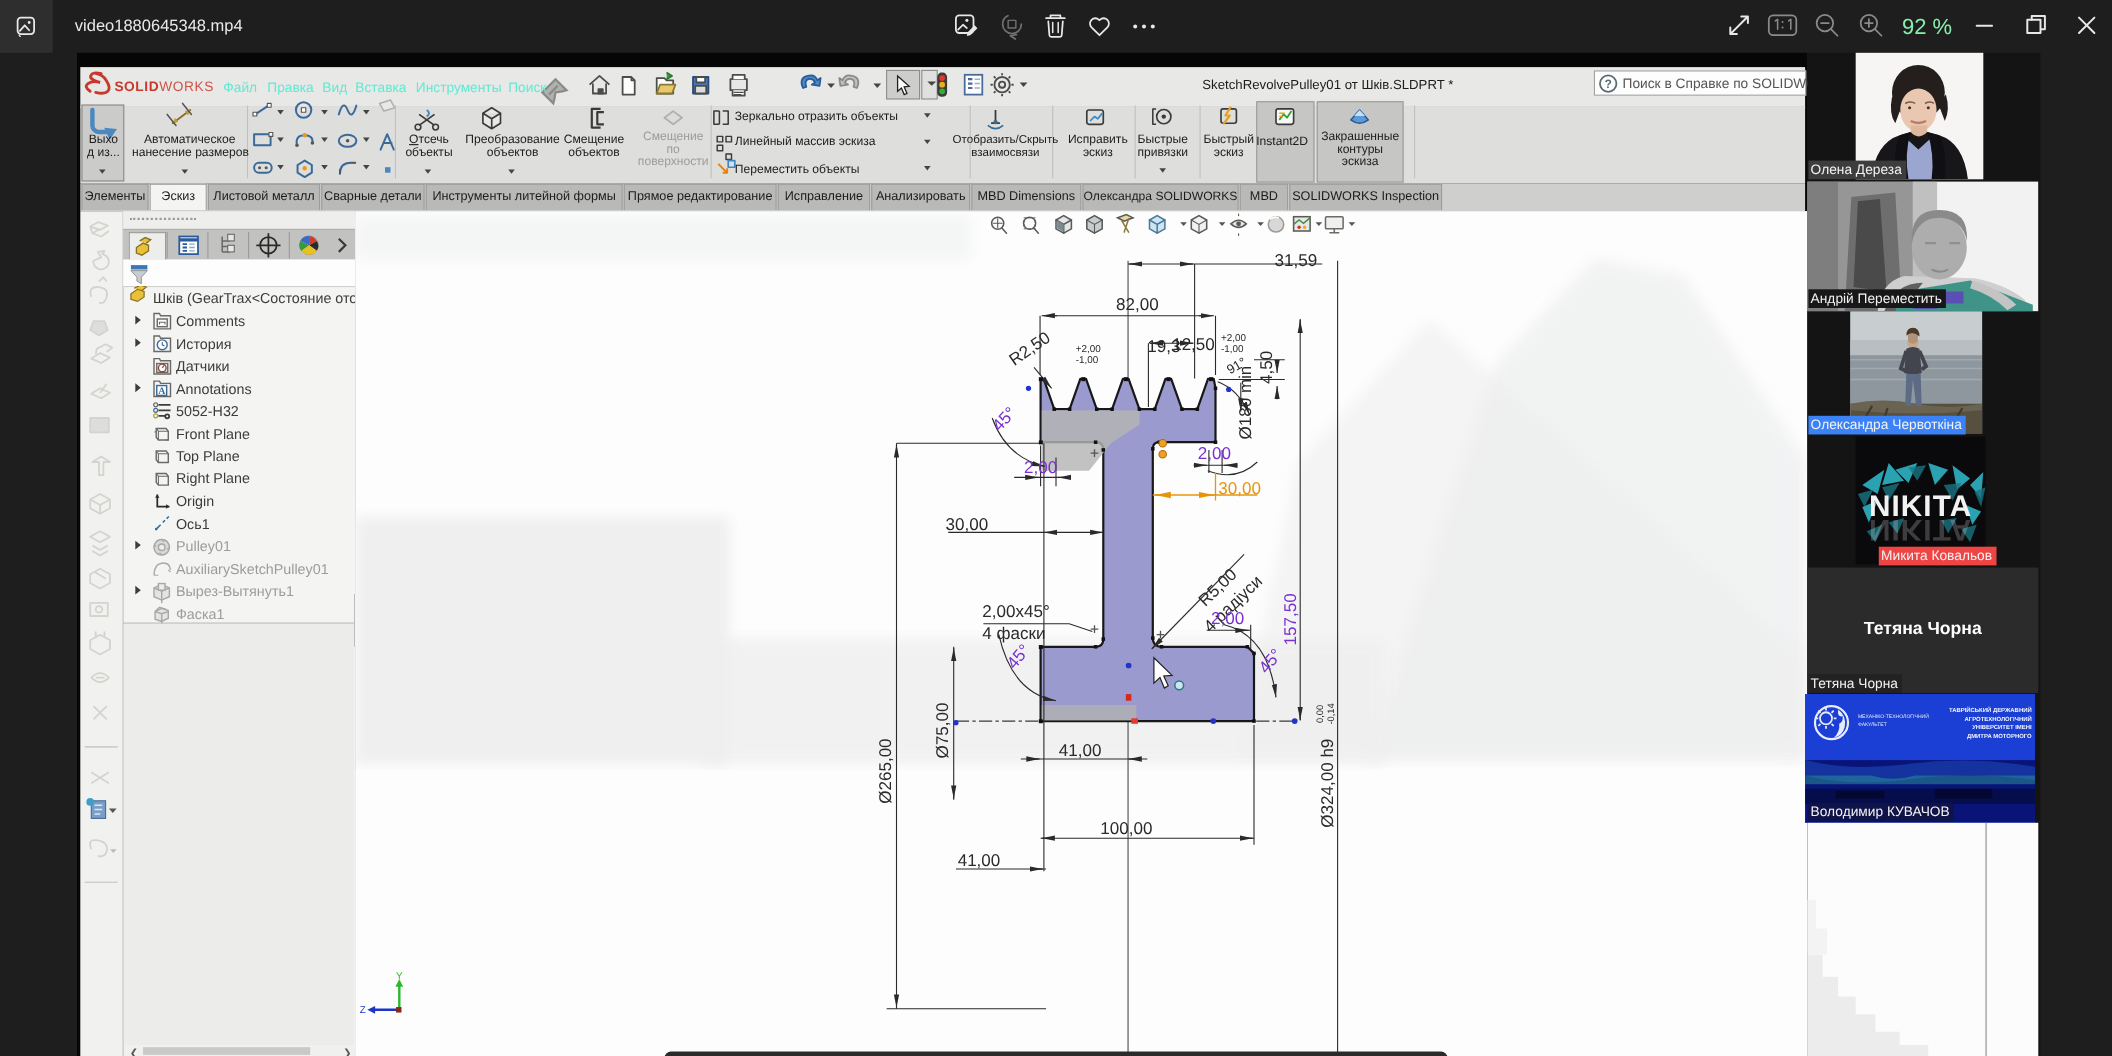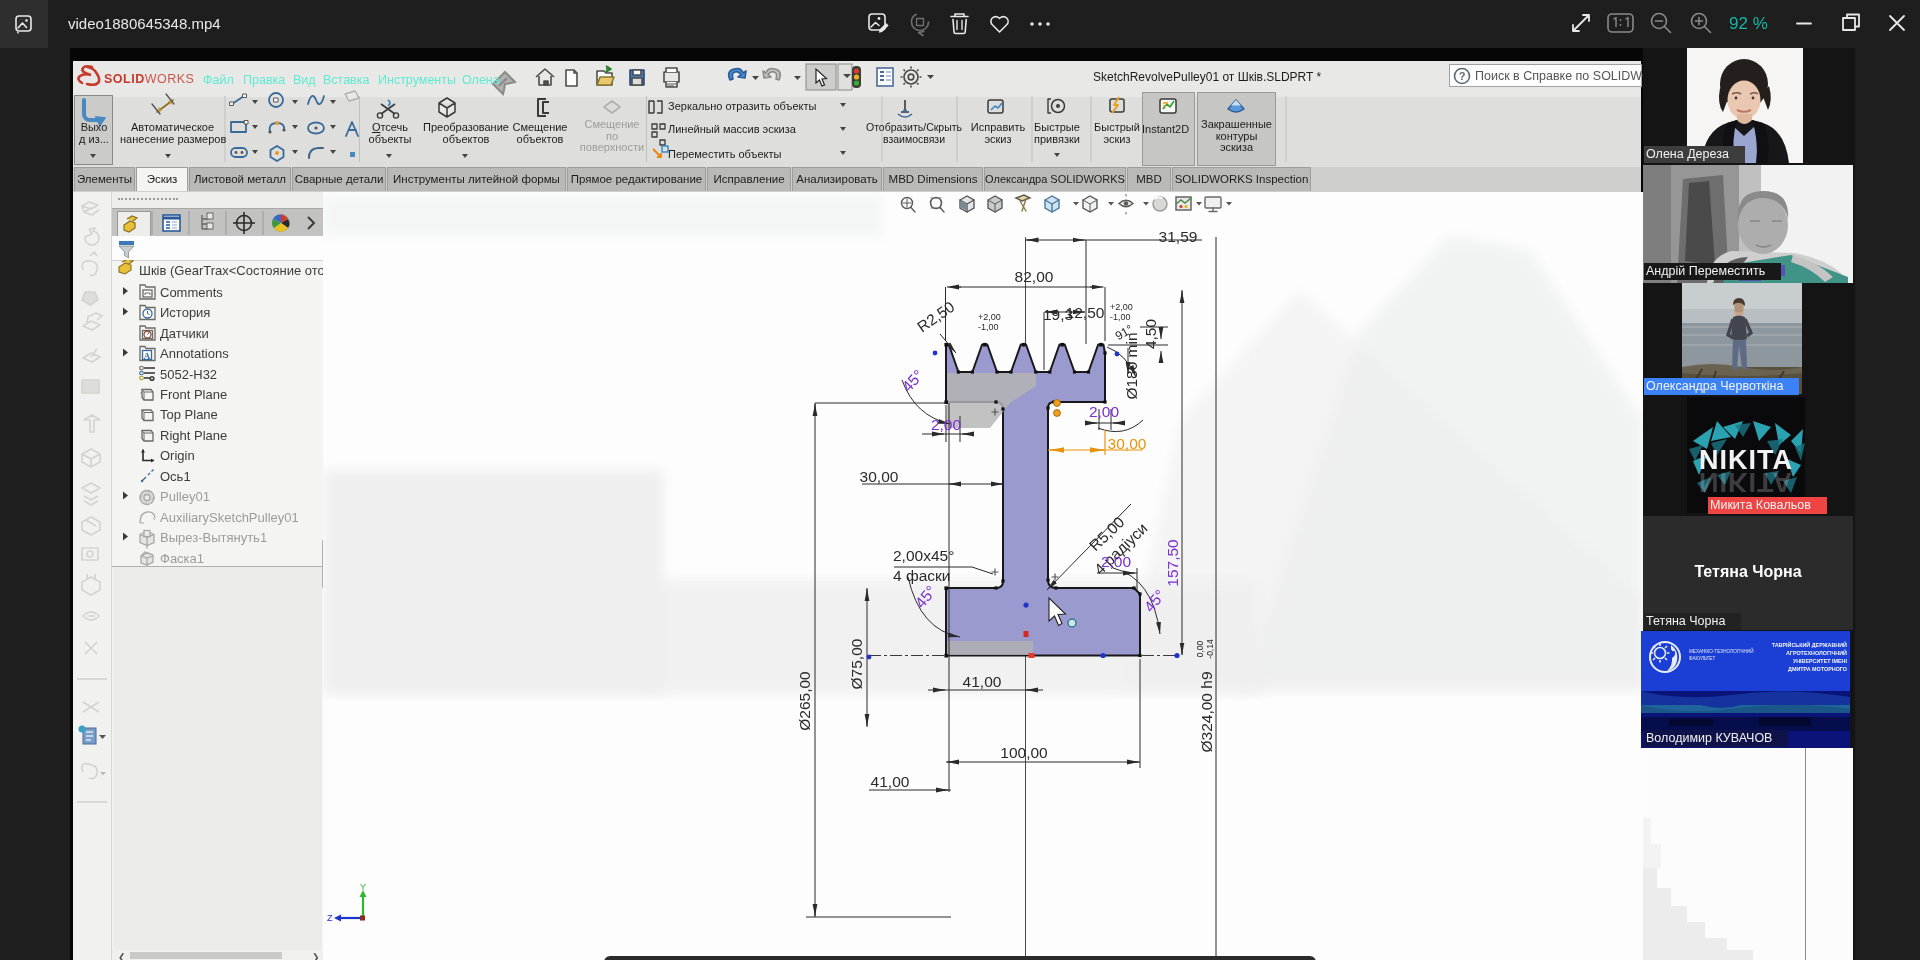--- a/index.html
+++ b/index.html
@@ -1,37 +1,37 @@
 <!DOCTYPE html>
 <html><head><meta charset="utf-8">
 <style>
 html,body{margin:0;padding:0;width:1920px;height:960px;overflow:hidden;background:#1e1e1e;font-family:"Liberation Sans",sans-serif;}
 .abs{position:absolute;}
 #topbar{left:0;top:0;width:1920px;height:48px;background:#1e1e1e;}
 #tbsq{left:0;top:0;width:48px;height:48px;background:#2e2e2e;}
 #tbtitle{left:68px;top:15px;color:#e9e9e9;font-size:15px;}
-#zoomtxt{left:1729px;top:14px;color:#14b8a6;font-size:17px;}
+#zoomtxt{left:1729px;top:14px;color:#86efac;font-size:20px;}
 
 #swblack{left:70px;top:48px;width:1573px;height:912px;background:#060606;}
 #menubar{left:73px;top:61px;width:1568px;height:36px;background:#e8e8e6;border-bottom:1px solid #b8b8b8;}
 .mi{position:absolute;top:12px;color:#5eead4;font-size:12.5px;}
 #ribbon{left:73px;top:97px;width:1568px;height:70px;background:#dededc;}
 .rtxt{position:absolute;color:#1c1c1c;font-size:11px;text-align:center;line-height:11.5px;white-space:nowrap;}
 .rgray{color:#9c9c9a;}
 .dd{position:absolute;width:0;height:0;border-left:3.5px solid transparent;border-right:3.5px solid transparent;border-top:4px solid #444;}
 #tabrow{left:73px;top:167px;width:1568px;height:25px;background:#cfcfcd;}
 .tab{position:absolute;top:167px;height:24px;background:#b9b9b7;border:1px solid #9d9d9b;border-bottom:none;color:#1c1c1c;font-size:11.5px;text-align:center;line-height:23px;box-sizing:border-box;white-space:nowrap;overflow:hidden;}
 .tabsel{background:#f4f4f2;}
 #ltools{left:73px;top:192px;width:38px;height:768px;background:#f1f1ef;border-right:1px solid #d8d8d6;}
 #tree{left:112px;top:192px;width:211px;height:758px;background:#f4f4f2;}
 #treescroll{left:112px;top:950px;width:211px;height:10px;background:#f0f0ee;}
 #draw{left:323px;top:192px;width:1320px;height:768px;background:#fdfdfd;overflow:hidden;}
 
 #panel{left:1643px;top:48px;width:212px;height:912px;background:#141414;}
-.plabel{position:absolute;color:#f2f2f2;font-size:12.5px;padding:1px 16px 2px 2px;white-space:nowrap;}
+.plabel{position:absolute;color:#f2f2f2;font-size:12.5px;padding:1px 4px 2px 2px;white-space:nowrap;}
 #playerbar{left:604px;top:956px;width:712px;height:6px;background:#2b2b2b;border-radius:7px 7px 0 0;}
 </style></head>
 <body>
 <div class="abs" id="topbar"></div>
 <div class="abs" id="tbsq"></div>
 <div class="abs" id="tbtitle">video1880645348.mp4</div>
 <div class="abs" id="zoomtxt">92 %</div>
 <svg class="abs" style="left:0;top:0" width="1920" height="48" viewBox="0 0 1920 48">
  <g stroke="#e8e8e8" fill="none" stroke-width="1.6" stroke-linecap="round" stroke-linejoin="round">
 
@@ -145,21 +145,21 @@
       <path d="M794 76 l3.5 4 l3.5 -4 z"></path>
       <path d="M856 94 z"></path>
       <path d="M925 75 l3.5 4 l3.5 -4 z" transform="translate(2,0)"></path>
     </g>
 </svg>
 <div class="mi" style="left:203px;top:73px">Файл</div>
 <div class="mi" style="left:243px;top:73px">Правка</div>
 <div class="mi" style="left:293px;top:73px">Вид</div>
 <div class="mi" style="left:323px;top:73px">Вставка</div>
 <div class="mi" style="left:378px;top:73px">Инструменты</div>
-<div class="mi" style="left:462px;top:73px">Олена</div>
+<div class="mi" style="left:462px;top:73px">Поиск</div>
 <div class="abs" style="left:1093px;top:70px;font-size:12px;color:#1c1c1c">SketchRevolvePulley01 от Шків.SLDPRT *</div>
 <div class="abs" style="left:1449px;top:64px;width:193px;height:23px;background:#fdfdfd;border:1px solid #a0a0a0;box-sizing:border-box"></div>
 <svg class="abs" style="left:1452px;top:66px" width="20" height="20">
     <circle cx="10" cy="10" r="7.5" fill="none" stroke="#5a6a72" stroke-width="1.6"></circle>
     <text x="10" y="14" text-anchor="middle" font-size="11" font-weight="bold" fill="#5a6a72">?</text>
   </svg>
 <div class="abs" style="left:1475px;top:69px;font-size:12.5px;color:#555">Поиск в Справке по SOLIDWORKS</div>
 <div class="abs" id="ribbon"></div>
 <div class="abs" style="left:74px;top:95px;width:39px;height:70px;background:#cbcbc9;border:1px solid #8a8a88;box-sizing:border-box"></div>
 <div class="abs" style="left:1142px;top:92px;width:53px;height:74px;background:#c6c6c4;border:1px solid #9a9a98;box-sizing:border-box"></div>

